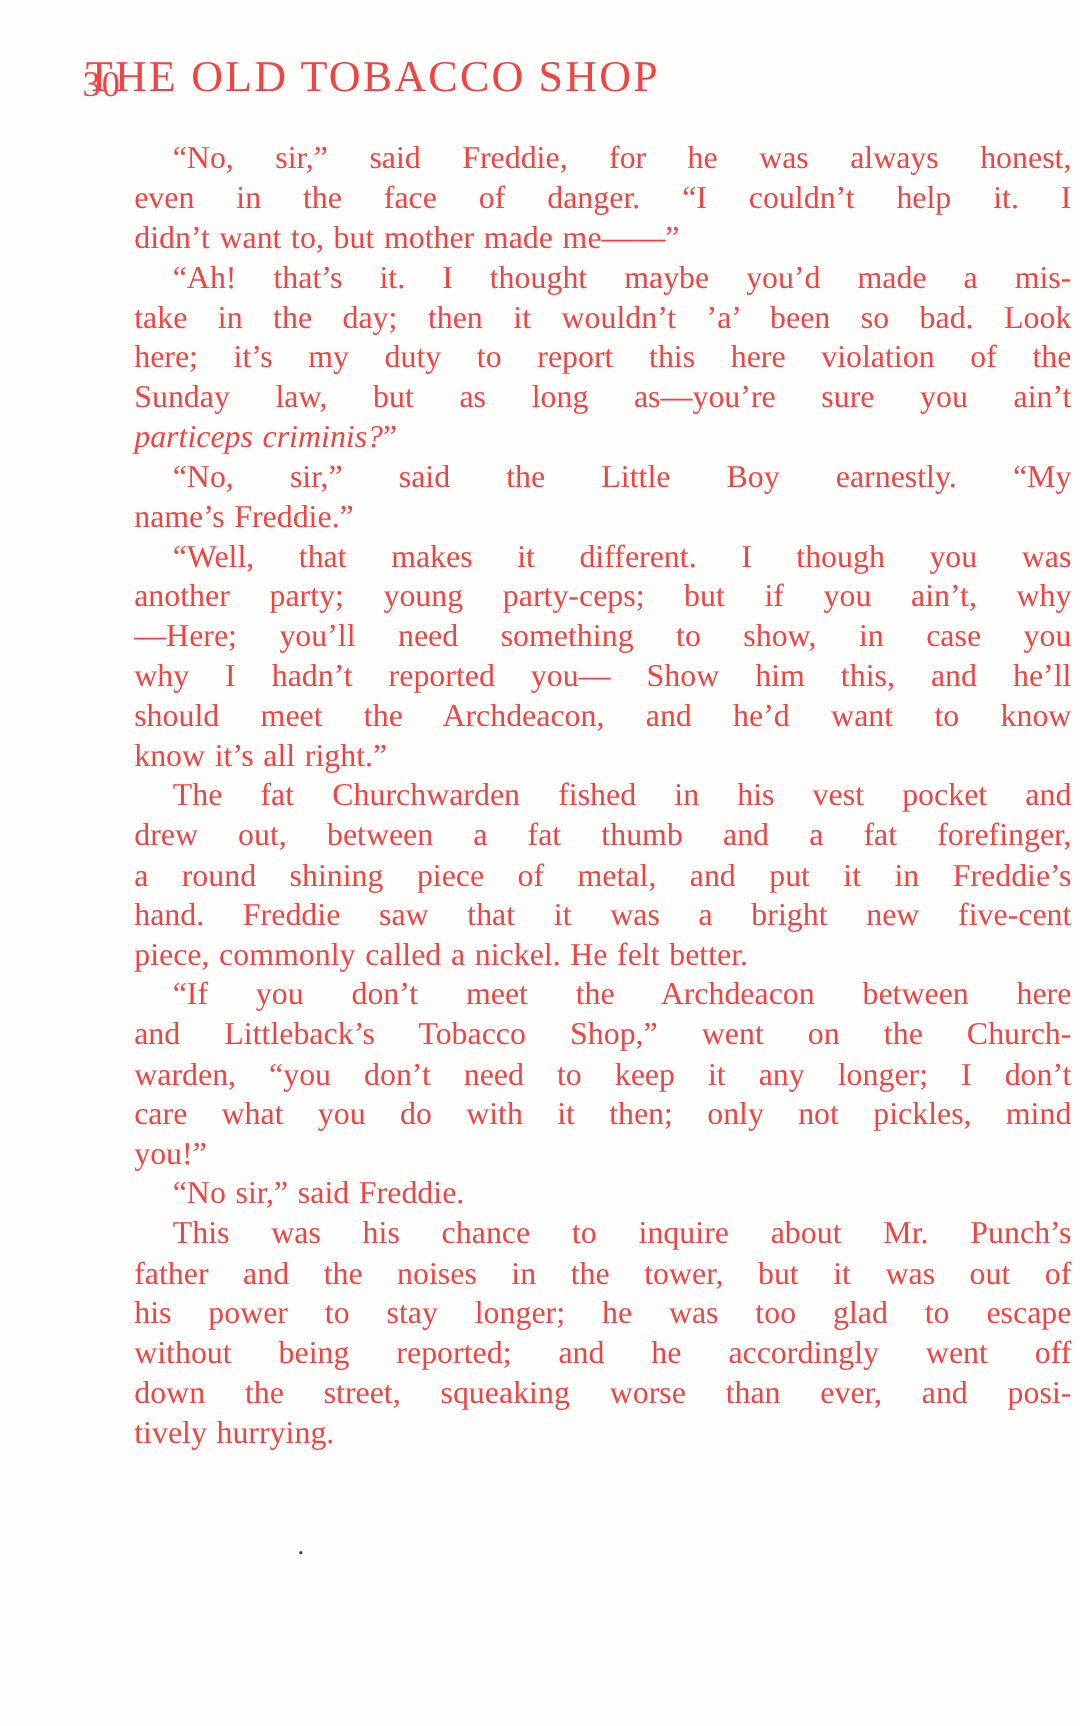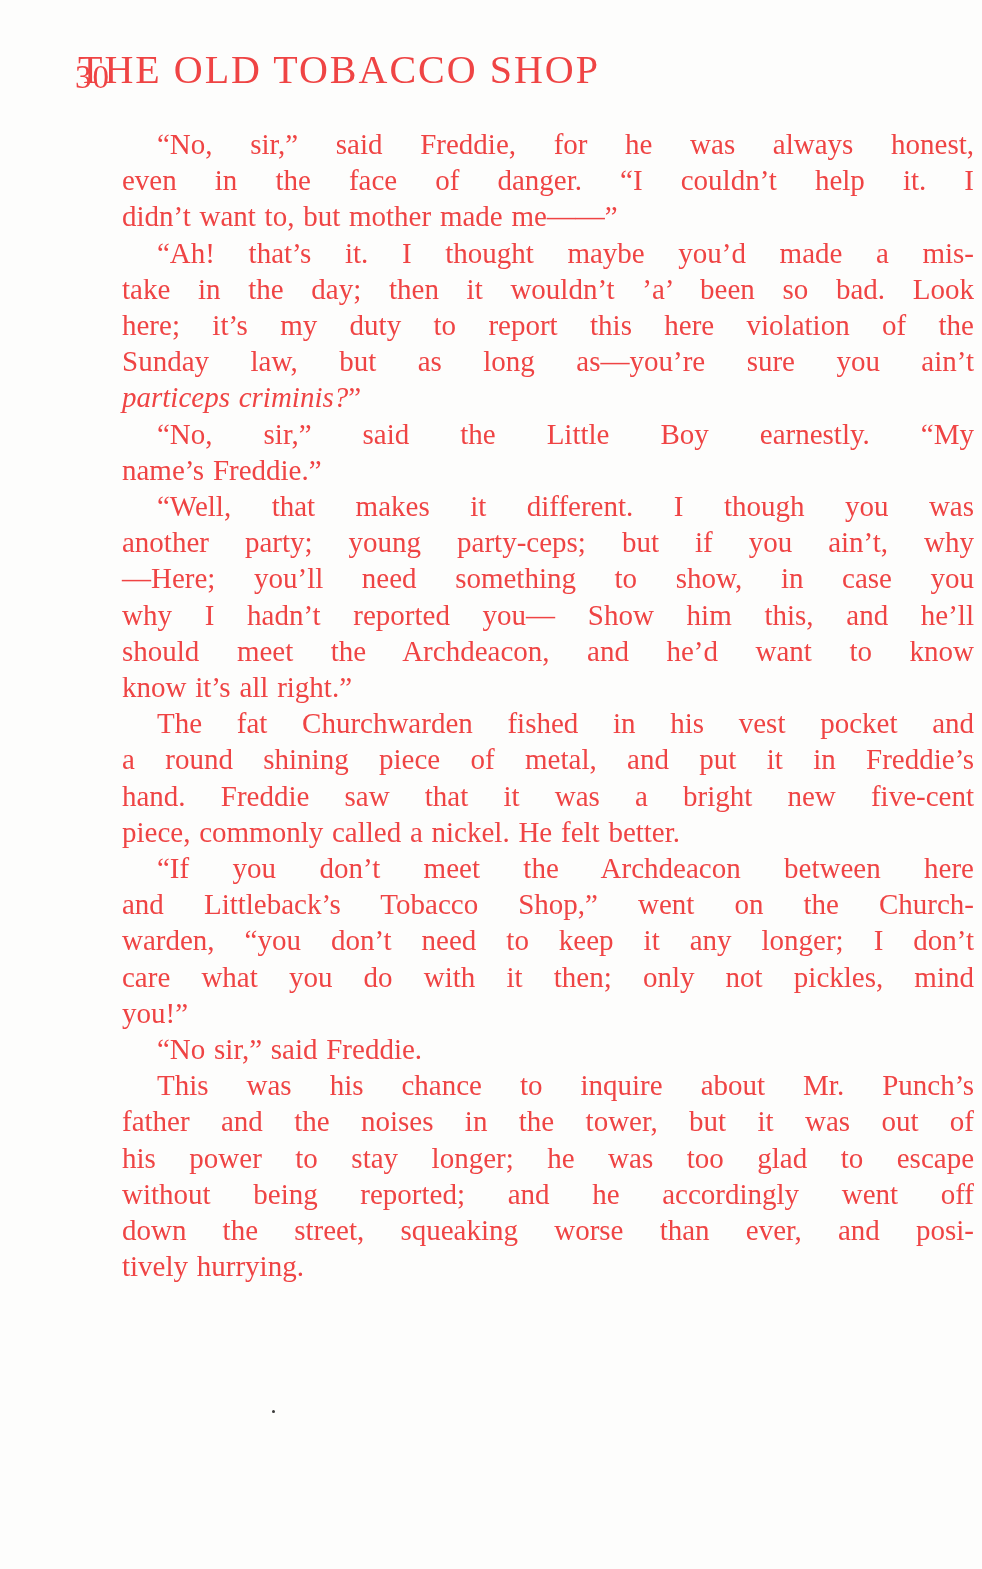--- a/index.html
+++ b/index.html
@@ -107,20 +107,21 @@
       <div class="pline j ind">“Well, that makes it different.  I though you was</div>
       <div class="pline j">another party; young party-ceps; but if you ain’t, why</div>
       <div class="pline j">—Here; you’ll need something to show, in case you</div>
       <div class="pline j">why I hadn’t reported you— Show him this, and he’ll</div>
       <div class="pline j">should meet the Archdeacon, and he’d want to know</div>
       <div class="pline last">know it’s all right.”</div>
     </div>
 
     <div>
       <div class="pline j ind">The fat Churchwarden fished in his vest pocket and</div>
+      <div class="pline j">drew out, between a fat thumb and a fat forefinger,</div>
       <div class="pline j">a round shining piece of metal, and put it in Freddie’s</div>
       <div class="pline j">hand.  Freddie saw that it was a bright new five-cent</div>
       <div class="pline last">piece, commonly called a nickel.  He felt better.</div>
     </div>
 
     <div>
       <div class="pline j ind">“If you don’t meet the Archdeacon between here</div>
       <div class="pline j">and Littleback’s Tobacco Shop,” went on the Church-</div>
       <div class="pline j">warden, “you don’t need to keep it any longer; I don’t</div>
       <div class="pline j">care what you do with it then; only not pickles, mind</div>

